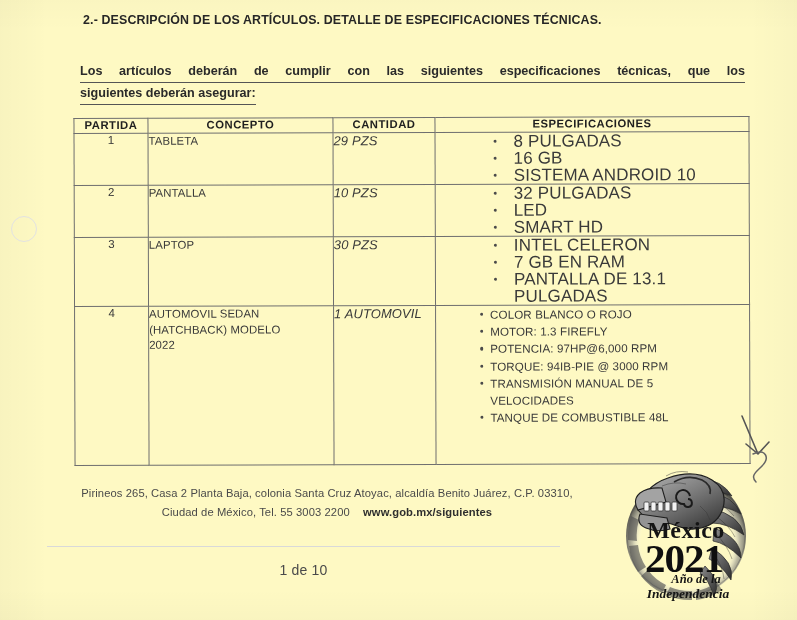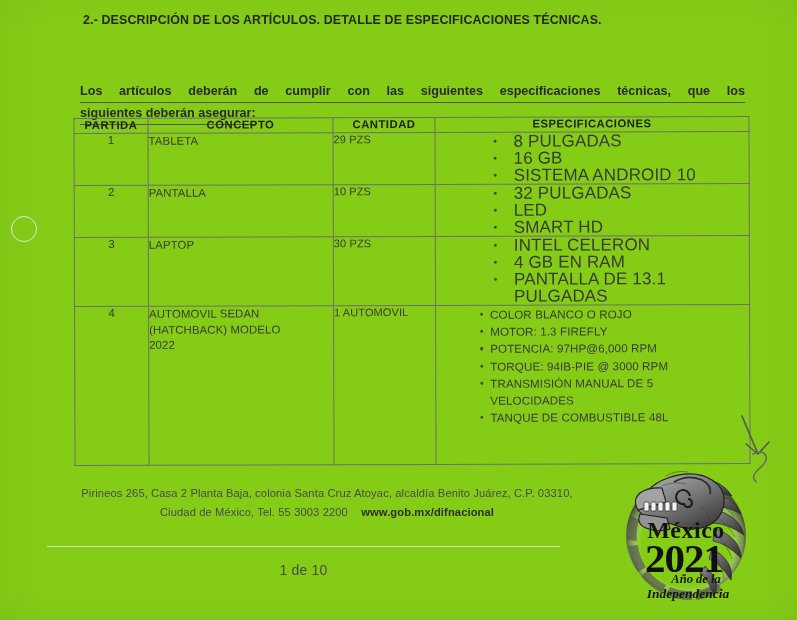--- a/index.html
+++ b/index.html
@@ -13,21 +13,21 @@
     position: relative;
     overflow: hidden;
     font-family: "Liberation Sans", sans-serif;
     color: #2b2b2b;
     -webkit-font-smoothing: antialiased;
   }
 
   .page {
     position: absolute;
     inset: 0;
-    background: #84cc16;
+    background: #fef9c3;
   }
 
   
   .scan-tint {
     position: absolute;
     inset: 0;
     background:
       linear-gradient(90deg, rgba(0,0,0,0.022) 0%, rgba(0,0,0,0) 6%, rgba(0,0,0,0) 94%, rgba(0,0,0,0.018) 100%),
       linear-gradient(180deg, rgba(0,0,0,0.015) 0%, rgba(0,0,0,0) 5%, rgba(0,0,0,0) 95%, rgba(0,0,0,0.02) 100%);
     pointer-events: none;
@@ -60,21 +60,20 @@
   .lead .ln {
     display: block;
     border-bottom: 1.3px solid #555;
     padding-bottom: 1px;
     width: fit-content;
   }
   .lead .ln1 {
     width: 665px;
     text-align: justify;
     text-align-last: justify;
-    margin-top: 20px;
   }
 
   
   .tbl-wrap {
     position: absolute;
     left: 74px;
     top: 117px;
     width: 675px;
     transform: rotate(-0.18deg);
   }
@@ -111,24 +110,25 @@
     padding-top: 5px;
   }
   td.concepto {
     font-size: 11.4px;
     color: #3a3a3a;
     padding: 5px 0 6px 9px;
     line-height: 15.5px;
     letter-spacing: 0.1px;
   }
   td.cantidad {
-    font-size: 11px;
+    font-size: 13px;
     color: #3a3a3a;
     padding: 5px 0 6px 9px;
     letter-spacing: 0.1px;
+    font-style: italic;
   }
   td.espec {
     padding: 4px 0 6px 0;
   }
 
   ul.speclist {
     margin: 0;
     padding: 0 0 0 58px;
     list-style: none;
     font-size: 17px;
@@ -297,21 +297,21 @@
           </td>
         </tr>
 
         <tr>
           <td class="num">3</td>
           <td class="concepto">LAPTOP</td>
           <td class="cantidad">30 PZS</td>
           <td class="espec">
             <ul class="speclist">
               <li>INTEL CELERON</li>
-              <li>4 GB EN RAM</li>
+              <li>7 GB EN RAM</li>
               <li>PANTALLA DE 13.1 PULGADAS</li>
             </ul>
           </td>
         </tr>
 
         <tr>
           <td class="num">4</td>
           <td class="concepto">
             <div>AUTOMOVIL SEDAN</div>
             <div>(HATCHBACK) MODELO</div>
@@ -339,21 +339,21 @@
     <svg width="46" height="72" viewBox="0 0 46 72">
       <path d="M6 2 L22 40 M22 40 L10 30 M22 40 L33 28" stroke="#555" stroke-width="1.6" fill="none" stroke-linecap="round"></path>
       <path d="M17 40 C 30 34, 34 44, 26 52 C 20 58, 14 62, 20 68" stroke="#666" stroke-width="1.5" fill="none" stroke-linecap="round"></path>
     </svg>
   </div>
 
   <div class="footer">
     <div>Pirineos 265, Casa 2 Planta Baja, colonia Santa Cruz Atoyac, alcaldía Benito Juárez, C.P. 03310,</div>
     <div>
       <span>Ciudad de México, Tel. 55 3003 2200</span>
-      <span class="url">www.gob.mx/difnacional</span>
+      <span class="url">www.gob.mx/siguientes</span>
     </div>
   </div>
 
   <div class="foot-rule"></div>
   <div class="pagenum">1 de 10</div>
 
   <div class="seal">
     <svg width="164" height="160" viewBox="0 0 164 160">
       <defs>
         <radialGradient id="ringg" cx="50%" cy="55%" r="52%">

